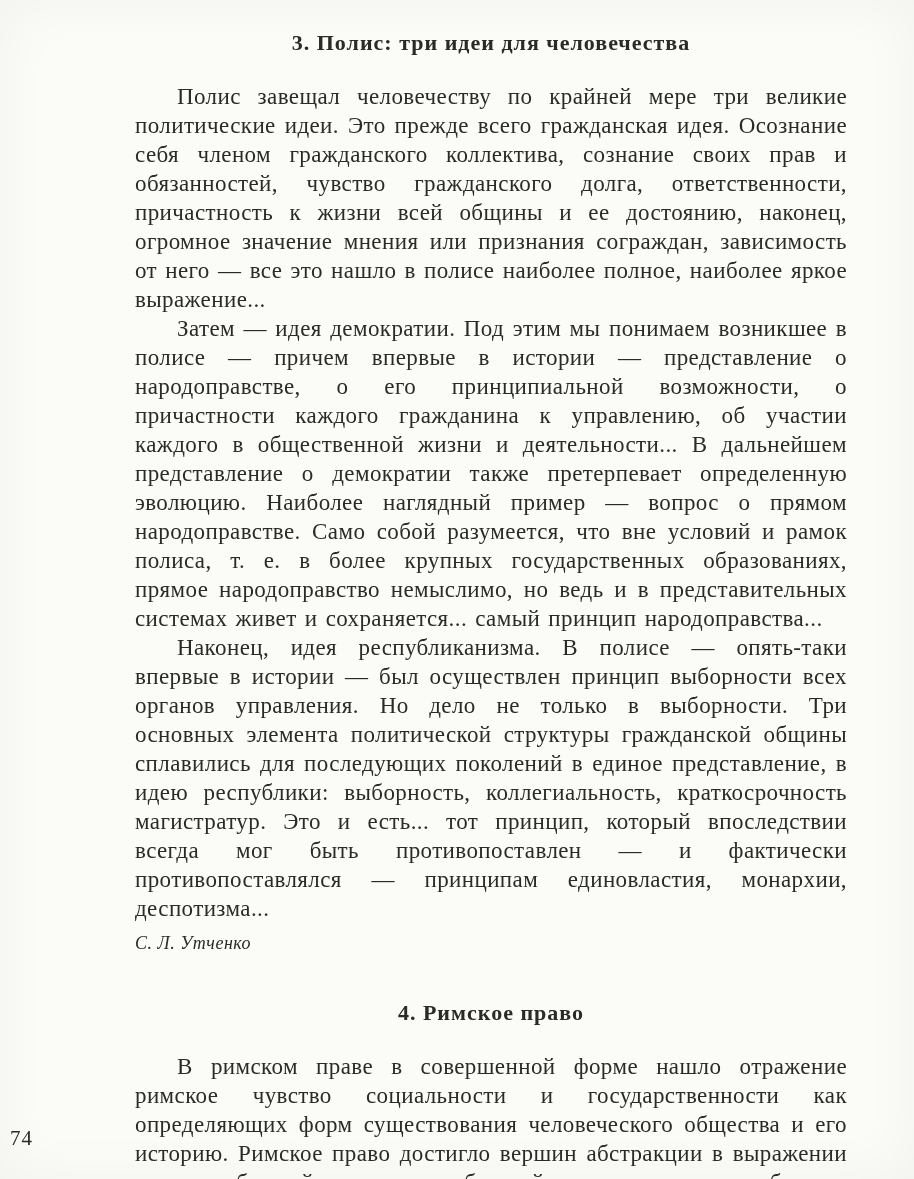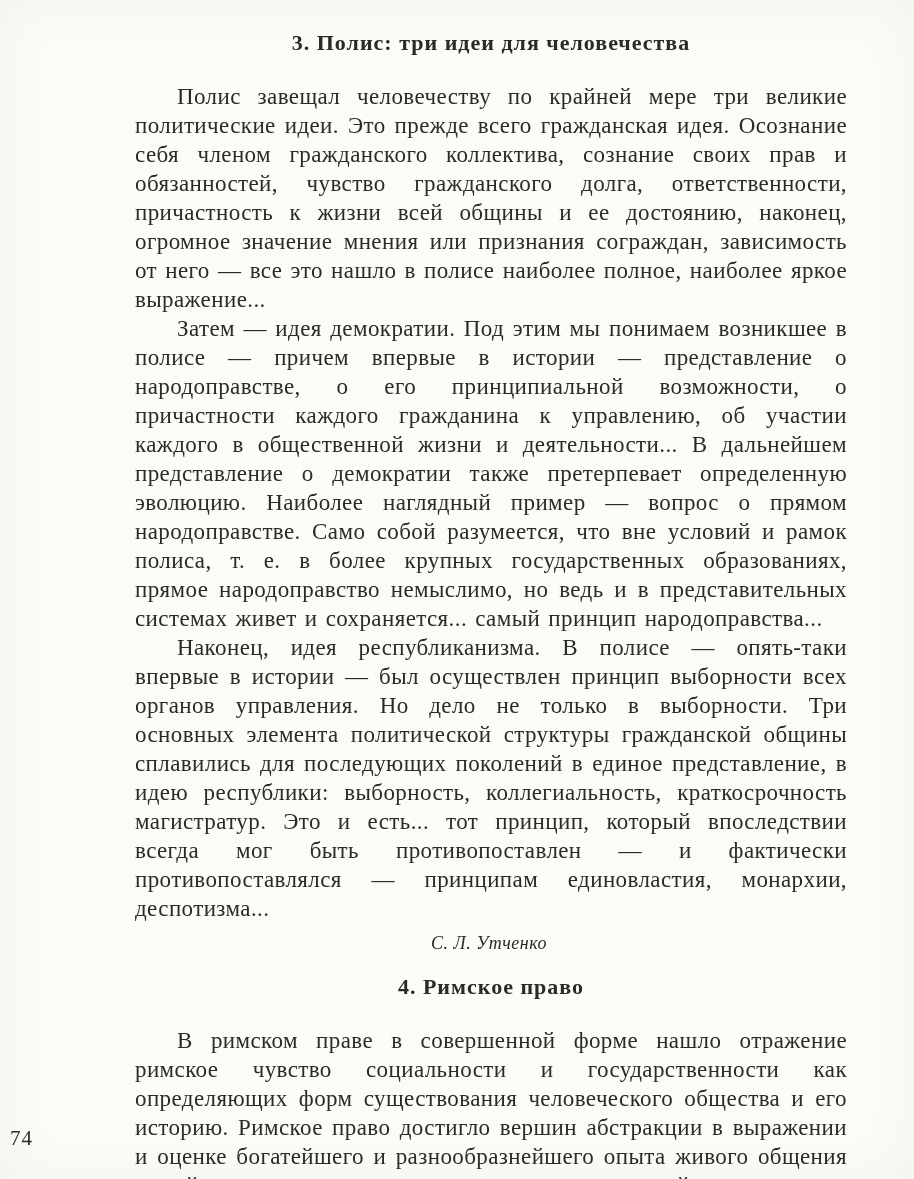--- a/index.html
+++ b/index.html
@@ -25,36 +25,36 @@
     width: 712px;
   }
   h2.section-title {
     font-size: 22px;
     font-weight: bold;
     text-align: center;
     letter-spacing: 1px;
     margin: 0 0 26px 0;
   }
   h2.section-title-2 {
-    margin-top: 20px;
+    margin-top: 46px;
   }
   p.body-par {
     font-size: 23px;
     line-height: 29px;
     text-align: justify;
     text-indent: 42px;
     letter-spacing: 0.4px;
     word-spacing: 2px;
     margin: 0;
     hyphens: auto;
   }
   .attribution {
     font-size: 18px;
     font-style: italic;
-    text-align: center;
+    text-align: left;
     margin: 10px 4px 0 0;
     letter-spacing: 0.5px;
   }
   .page-number {
     position: absolute;
     bottom: 28px;
     left: 0;
     width: 100%;
     font-size: 21px;
     letter-spacing: 1px;

